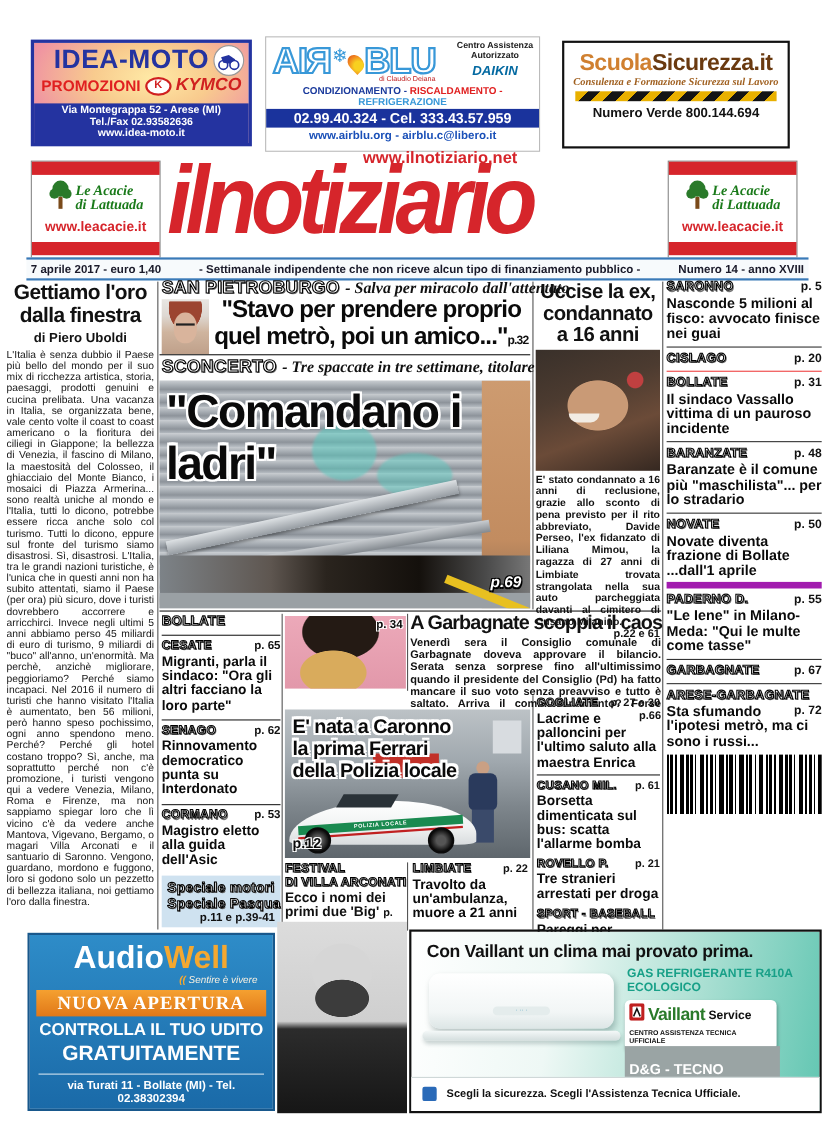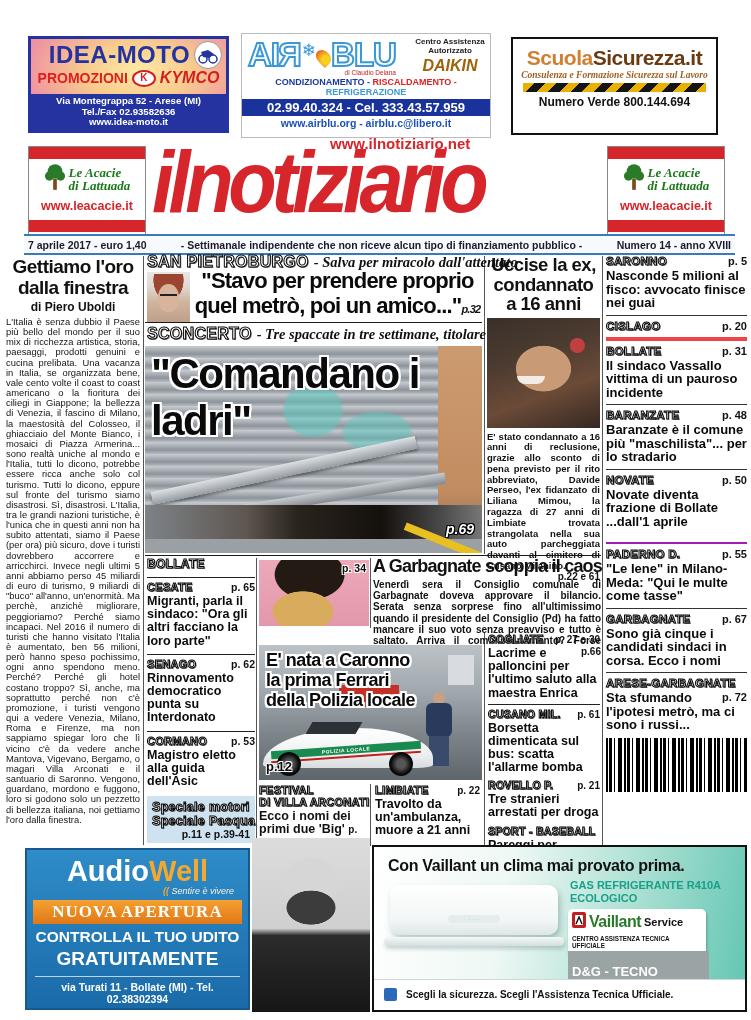--- a/index.html
+++ b/index.html
@@ -71,21 +71,21 @@
   </div>
 
   <div class="abs ad-airblu" style="left:241px;top:33px;width:248px;height:103px;">
     <div style="display:flex;align-items:flex-start;justify-content:space-between;padding:3px 4px 0 6px;">
       <div style="text-align:left;">
         <span class="ab-hollow">AI</span><span class="ab-hollow" style="display:inline-block;transform:scaleX(-1);">R</span><span style="color:#3898d8;font-size:17px;vertical-align:10px;">❄</span><span style="display:inline-block;width:13px;height:17px;background:radial-gradient(circle at 50% 70%,#f8d020 0 30%,#f08020 70%,#d85010 100%);border-radius:50% 50% 50% 0;transform:rotate(-45deg);margin:0 1px;"></span><span class="ab-hollow">BLU</span>
         <div style="font-size:6.5px;color:#c02020;text-align:right;margin-top:-4px;">di Claudio Deiana</div>
       </div>
       <div style="width:72px;text-align:center;">
         <div style="font-size:8px;line-height:9px;color:#222;font-weight:700;">Centro Assistenza Autorizzato</div>
-        <div style="font-size:16px;font-weight:900;font-style:italic;color:#a16207;margin-top:2px;">DAIKIN</div>
+        <div style="font-size:12px;font-weight:900;font-style:italic;color:#0369a1;margin-top:2px;">DAIKIN</div>
       </div>
     </div>
     <div style="font-size:9px;font-weight:800;margin-top:1px;">
       <span style="color:#1a3a9c;">CONDIZIONAMENTO - </span><span style="color:#e02020;">RISCALDAMENTO - </span><span style="color:#3898d8;">REFRIGERAZIONE</span>
     </div>
     <div style="background:#1a339c;color:#fff;font-size:13px;font-weight:800;margin-top:2px;padding:1px 0;">02.99.40.324 - Cel. 333.43.57.959</div>
     <div style="color:#1a50b8;font-size:10.5px;font-weight:800;margin-top:1px;">www.airblu.org - airblu.c@libero.it</div>
   </div>
 
   <div class="abs ad-scuola" style="left:511px;top:37px;width:203px;height:94px;">
@@ -153,21 +153,21 @@
   <div class="abs" style="left:147px;top:253px;width:336px;display:flex;align-items:baseline;gap:5px;">
     <span class="kicker" style="font-size:16px;">SAN PIETROBURGO</span>
     <span class="serifsub" style="font-size:14.5px;white-space:nowrap;">- Salva per miracolo dall'attentato</span>
   </div>
   <div class="photo" style="left:147px;top:272px;width:43px;height:50px;background:linear-gradient(180deg,#e8e6e2 0%,#ded8d2 30%,#cfb49e 60%,#bfa08a 100%);">
     <div class="abs" style="left:4px;top:2px;width:35px;height:30px;background:radial-gradient(ellipse at 50% 20%,#9c4530 0 60%,transparent 62%);"></div>
     <div class="abs" style="left:11px;top:12px;width:21px;height:28px;background:#d9b49c;border-radius:48% 48% 45% 45%;"></div>
     <div class="abs" style="left:13px;top:22px;width:17px;height:4px;border-top:2px solid #222;"></div>
   </div>
   <div class="abs" style="left:192px;top:268px;width:291px;text-align:center;font-size:22px;font-weight:900;line-height:25px;letter-spacing:-.8px;color:#0a0a0a;">
-    <span>"Stavo per prendere proprio quel metrò, poi un amico..."</span><span class="pg" style="font-size:11px;font-style:italic;">p.32</span>
+    <span>"Stavo per prendere proprio quel metrò, poi un amico..."</span><span class="pg" style="font-size:11px;">p.32</span>
   </div>
   <div class="hr" style="left:145px;top:322px;width:337px;"></div>
 
   <div class="abs" style="left:147px;top:325px;width:336px;display:flex;align-items:baseline;gap:5px;">
     <span class="kicker" style="font-size:16px;">SCONCERTO</span>
     <span class="serifsub" style="font-size:14.5px;white-space:nowrap;">- Tre spaccate in tre settimane, titolare affranto</span>
   </div>
   <div class="photo" style="left:145px;top:346px;width:337px;height:207px;background:repeating-linear-gradient(180deg,#c9cdd1 0px,#aab0b6 4px,#8d939a 8px,#b6bcc2 12px);">
     <div class="abs" style="right:0;top:0;width:44px;height:100%;background:linear-gradient(180deg,#cd9b70 0%,#c28c60 70%,#8a6a50 100%);"></div>
     <div class="abs" style="left:120px;top:20px;width:160px;height:110px;background:radial-gradient(ellipse 30% 40% at 30% 40%,rgba(90,200,190,.55) 0 60%,transparent 62%),radial-gradient(ellipse 35% 30% at 70% 60%,rgba(90,200,190,.5) 0 60%,transparent 62%);filter:blur(1px);"></div>
@@ -197,60 +197,59 @@
   </div>
 
   <div class="abs" style="left:606px;top:255px;width:141px;">
     <div class="brief" style="border-bottom:1px solid #333;padding-bottom:5px;margin-bottom:4px;">
       <div class="krow">
           <span class="kicker" style="font-size:11.5px;">SARONNO</span>
           <span class="pg" style="font-size:11px;">p. 5</span>
         </div>
       <div class="bt" style="font-size:13px;line-height:13.5px;">Nasconde 5 milioni al fisco: avvocato finisce nei guai</div>
     </div>
-    <div class="brief" style="border-bottom:4px solid #ef4444;padding-bottom:5px;margin-bottom:4px;">
+    <div class="brief" style="border-bottom:1px solid #ef4444;padding-bottom:5px;margin-bottom:4px;">
       <div class="krow">
           <span class="kicker" style="font-size:11.5px;">CISLAGO</span>
           <span class="pg" style="font-size:11px;">p. 20</span>
         </div>
     </div>
     <div class="brief" style="border-bottom:1px solid #333;padding-bottom:5px;margin-bottom:4px;">
       <div class="krow">
           <span class="kicker" style="font-size:11.5px;">BOLLATE</span>
           <span class="pg" style="font-size:11px;">p. 31</span>
         </div>
       <div class="bt" style="font-size:13px;line-height:13.5px;">Il sindaco Vassallo vittima di un pauroso incidente</div>
     </div>
     <div class="brief" style="border-bottom:1px solid #333;padding-bottom:5px;margin-bottom:4px;">
       <div class="krow">
           <span class="kicker" style="font-size:11.5px;">BARANZATE</span>
           <span class="pg" style="font-size:11px;">p. 48</span>
         </div>
       <div class="bt" style="font-size:13px;line-height:13.5px;">Baranzate è il comune più "maschilista"... per lo stradario</div>
     </div>
-    <div class="brief" style="border-bottom:2px solid #a21caf;padding-bottom:14px;margin-bottom:4px;">
+    <div class="brief" style="border-bottom:6px solid #a21caf;padding-bottom:4px;margin-bottom:4px;">
       <div class="krow">
           <span class="kicker" style="font-size:11.5px;">NOVATE</span>
           <span class="pg" style="font-size:11px;">p. 50</span>
         </div>
       <div class="bt" style="font-size:13px;line-height:13.5px;">Novate diventa frazione di Bollate ...dall'1 aprile</div>
     </div>
     <div class="brief" style="border-bottom:1px solid #333;padding-bottom:5px;margin-bottom:4px;">
       <div class="krow">
           <span class="kicker" style="font-size:11.5px;">PADERNO D.</span>
           <span class="pg" style="font-size:11px;">p. 55</span>
         </div>
       <div class="bt" style="font-size:13px;line-height:13.5px;">"Le Iene" in Milano-Meda: "Qui le multe come tasse"</div>
     </div>
     <div class="brief" style="border-bottom:1px solid #333;padding-bottom:5px;margin-bottom:4px;">
       <div class="krow">
           <span class="kicker" style="font-size:11.5px;">GARBAGNATE</span>
           <span class="pg" style="font-size:11px;">p. 67</span>
         </div>
-      <div class="bt" style="font-size:13px;line-height:13.5px;">Sono già cinque i candidati sindaci in corsa. Ecco i nomi</div>
     </div>
     <div class="brief">
       <div class="krow">
           <span class="kicker" style="font-size:11.5px;">ARESE-GARBAGNATE</span>
         </div>
       <div class="bt" style="font-size:13px;line-height:13.5px;"><span class="pg" style="float:right;font-size:11px;">p. 72</span><span>Sta sfumando l'ipotesi metrò, ma ci sono i russi...</span></div>
     </div>
     <div class="barcode" style="width:141px;height:54px;margin-top:6px;"></div>
   </div>
 

